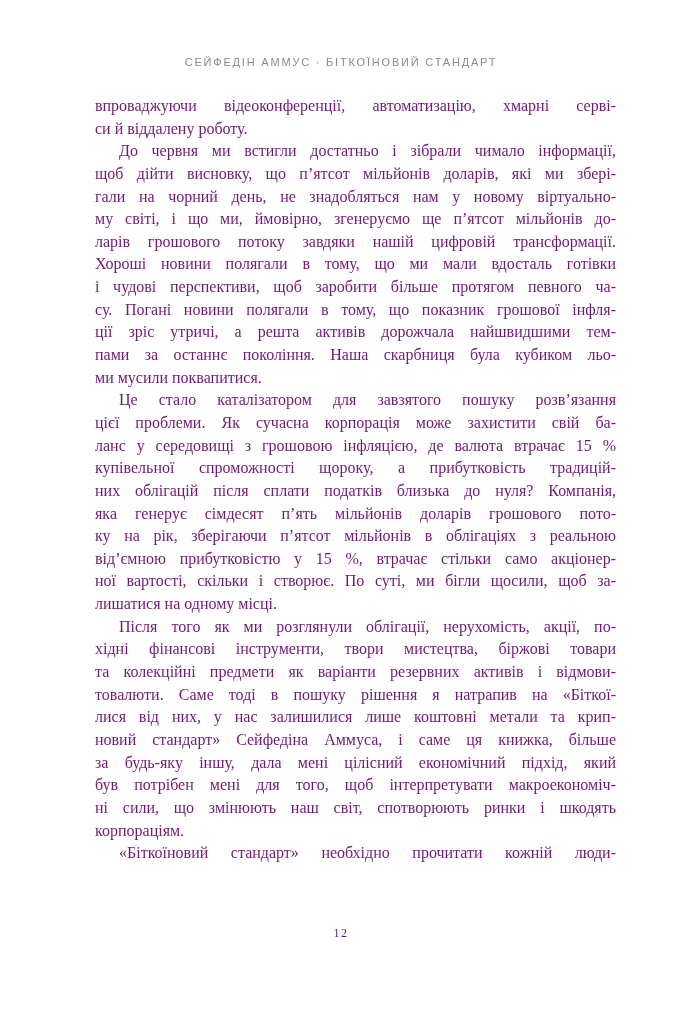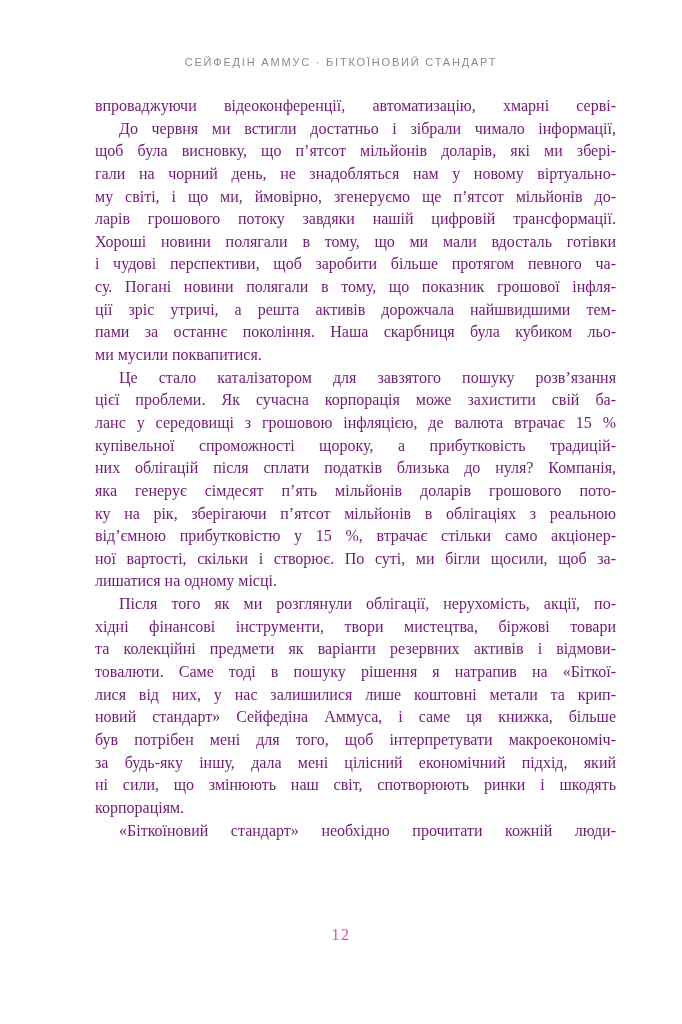--- a/index.html
+++ b/index.html
@@ -55,38 +55,39 @@
   .line.indent {
     text-indent: 24px;
   }
   .page-number {
     position: absolute;
     top: 922px;
     left: 0;
     right: 0;
     text-align: center;
     font-family: "Liberation Serif", "DejaVu Serif", serif;
-    font-size: 16px;
+    font-size: 12px;
     letter-spacing: 1.5px;
-    color: #ec4899;
+    color: #4c1d95;
   }
 </style>
 </head>
 <body>
 
 <div class="page">
   <div class="running-header">Сейфедін Аммус · Біткоїновий стандарт</div>
 
   <div class="text-block">
       <div class="paragraph">
         <div class="line">впроваджуючи відеоконференції, автоматизацію, хмарні серві-</div>
+        <div class="line last">си й віддалену роботу.</div>
       </div>
       <div class="paragraph">
         <div class="line indent">До червня ми встигли достатньо і зібрали чимало інформації,</div>
-        <div class="line">щоб була висновку, що п’ятсот мільйонів доларів, які ми збері-</div>
+        <div class="line">щоб дійти висновку, що п’ятсот мільйонів доларів, які ми збері-</div>
         <div class="line">гали на чорний день, не знадобляться нам у новому віртуально-</div>
         <div class="line">му світі, і що ми, ймовірно, згенеруємо ще п’ятсот мільйонів до-</div>
         <div class="line">ларів грошового потоку завдяки нашій цифровій трансформації.</div>
         <div class="line">Хороші новини полягали в тому, що ми мали вдосталь готівки</div>
         <div class="line">і чудові перспективи, щоб заробити більше протягом певного ча-</div>
         <div class="line">су. Погані новини полягали в тому, що показник грошової інфля-</div>
         <div class="line">ції зріс утричі, а решта активів дорожчала найшвидшими тем-</div>
         <div class="line">пами за останнє покоління. Наша скарбниця була кубиком льо-</div>
         <div class="line last">ми мусили поквапитися.</div>
       </div>
@@ -102,22 +103,22 @@
         <div class="line">ної вартості, скільки і створює. По суті, ми бігли щосили, щоб за-</div>
         <div class="line last">лишатися на одному місці.</div>
       </div>
       <div class="paragraph">
         <div class="line indent">Після того як ми розглянули облігації, нерухомість, акції, по-</div>
         <div class="line">хідні фінансові інструменти, твори мистецтва, біржові товари</div>
         <div class="line">та колекційні предмети як варіанти резервних активів і відмови-</div>
         <div class="line">товалюти. Саме тоді в пошуку рішення я натрапив на «Біткої-</div>
         <div class="line">лися від них, у нас залишилися лише коштовні метали та крип-</div>
         <div class="line">новий стандарт» Сейфедіна Аммуса, і саме ця книжка, більше</div>
+        <div class="line">за будь-яку іншу, дала мені цілісний економічний підхід, який</div>
         <div class="line">був потрібен мені для того, щоб інтерпретувати макроекономіч-</div>
-        <div class="line">за будь-яку іншу, дала мені цілісний економічний підхід, який</div>
         <div class="line">ні сили, що змінюють наш світ, спотворюють ринки і шкодять</div>
         <div class="line last">корпораціям.</div>
       </div>
       <div class="paragraph">
         <div class="line indent">«Біткоїновий стандарт» необхідно прочитати кожній люди-</div>
       </div>
     </div>
 
   <div class="page-number">12</div>
 </div>

